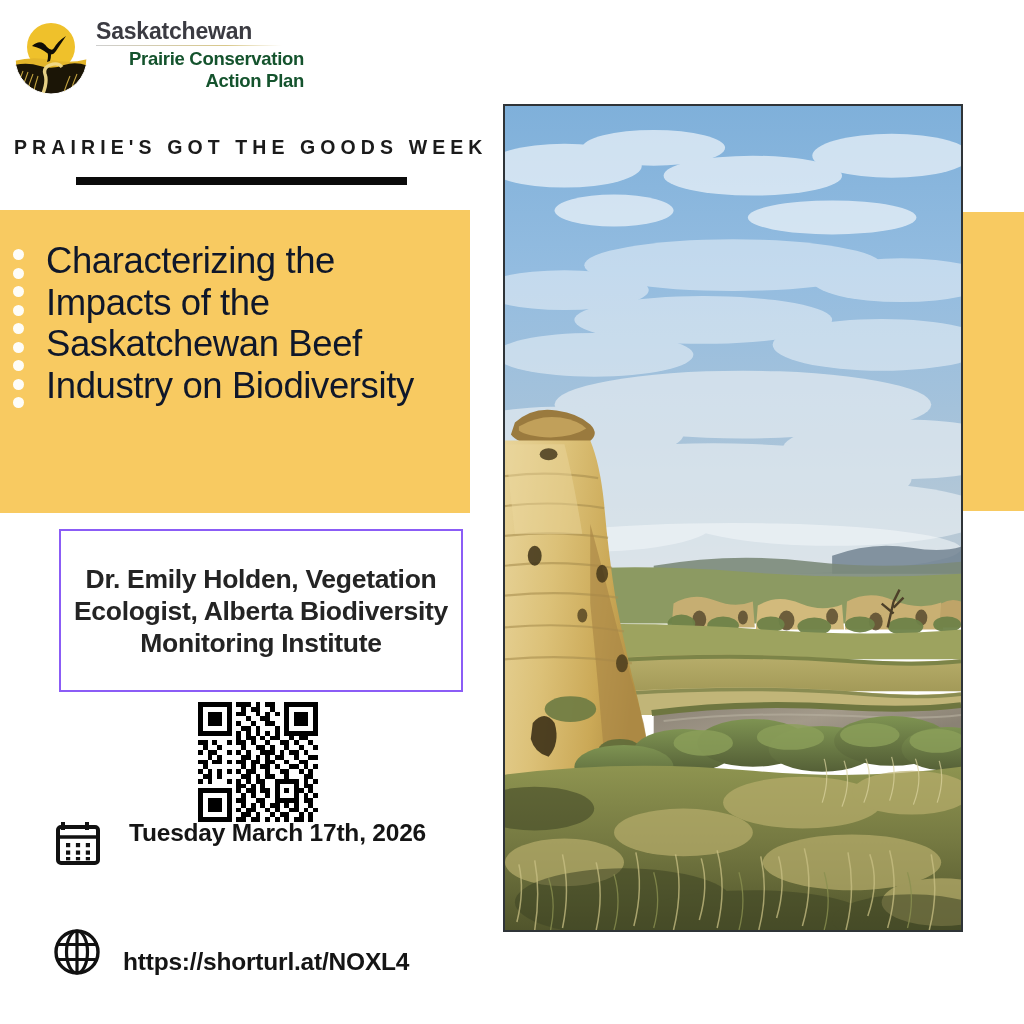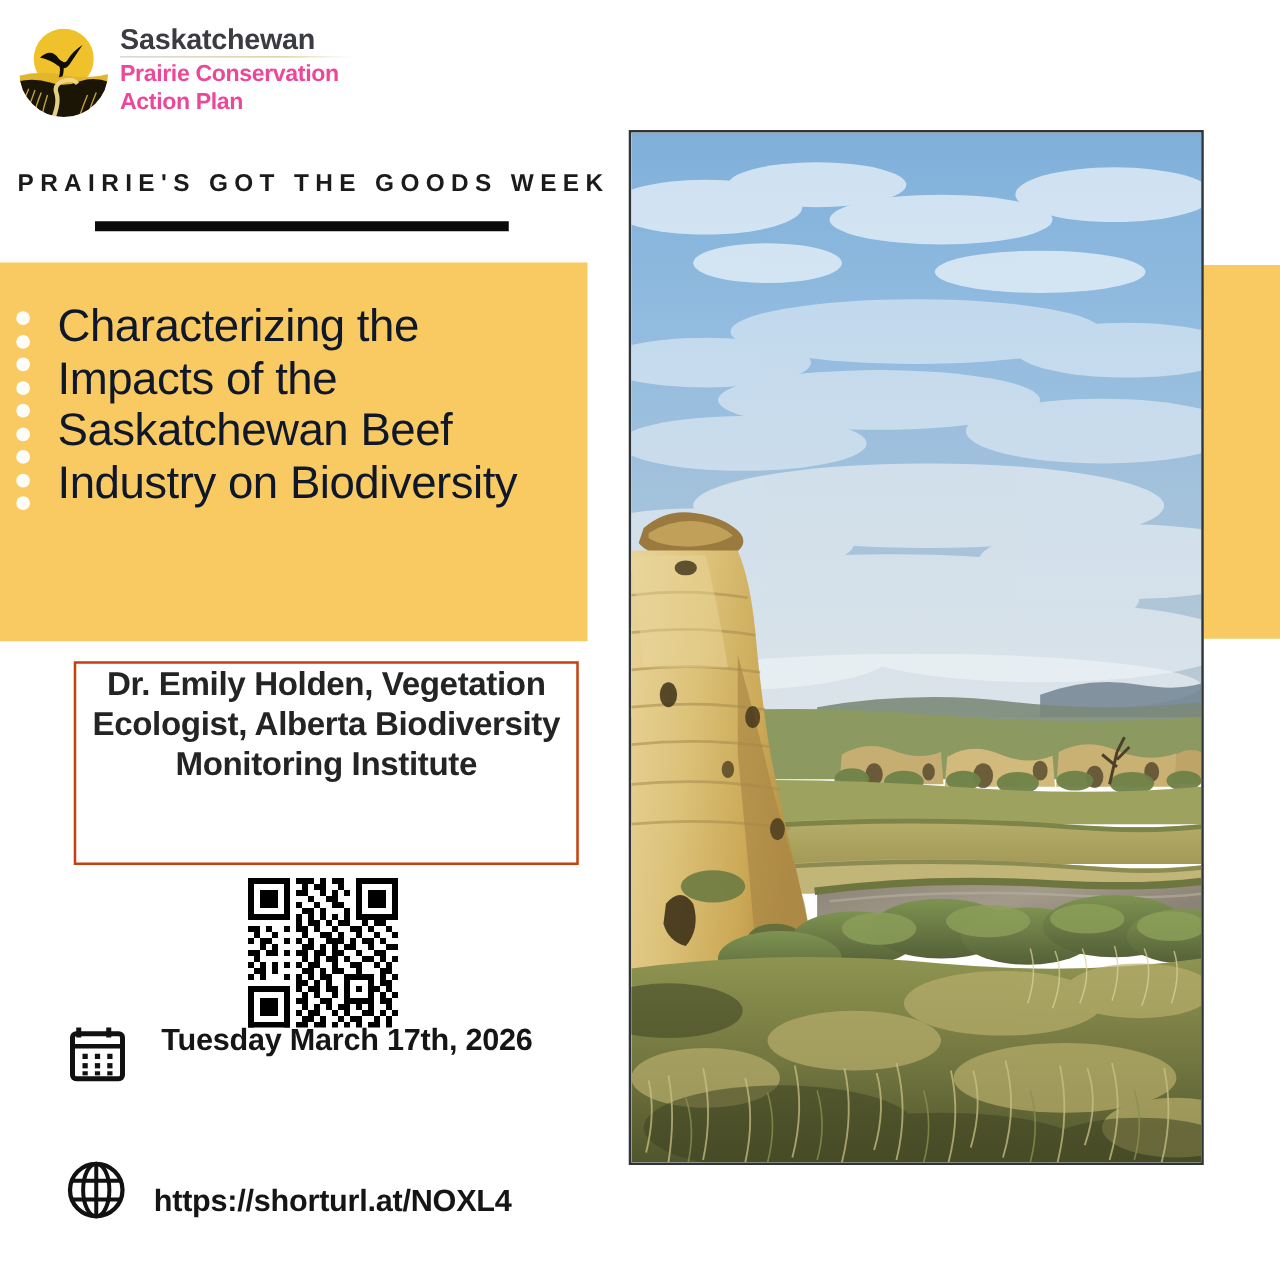--- a/index.html
+++ b/index.html
@@ -31,22 +31,22 @@
   #org-name {
     font-size: 23px; color: #3b3b42; letter-spacing: -0.2px;
     line-height: 26px; font-weight: 700;
   }
   #org-rule {
     height: 1px; width: 186px;
     background: linear-gradient(to right, #cfcfcf 0%, #d9c88a 70%, #ffffff 100%);
     margin-top: 1px; margin-bottom: 2px;
   }
   #org-sub1, #org-sub2 {
-    font-size: 18.5px; color: #ec4899; font-weight: 700;
-    line-height: 22px; letter-spacing: -0.3px;
+    font-size: 18.5px; color: #14532d; font-weight: 700;
+    line-height: 22px; letter-spacing: -0.3px; text-align: right;
   }
 
   
   #kicker {
     position: absolute; left: 14px; top: 136px;
     font-size: 19.5px; font-weight: 700; color: #1b1b1b;
     letter-spacing: 5.1px; white-space: nowrap; text-align: right;
   }
   #kicker-rule {
     position: absolute; left: 76px; top: 177px;
@@ -75,22 +75,22 @@
     position: absolute; left: 46px; top: 240px;
     width: 420px;
     font-size: 36.5px; font-weight: 400; color: #0f172a;
     line-height: 41.5px; letter-spacing: -0.4px;
   }
 
   
   #speaker-box {
     position: absolute; left: 59px; top: 529px;
     width: 404px; height: 163px;
-    border: 2px solid #c2410c; background: #ffffff;
-    display: flex; justify-content: center;
+    border: 2px solid #8b5cf6; background: #ffffff;
+    display: flex; align-items: center; justify-content: center;
   }
   #speaker-text {
     text-align: center;
     font-size: 26.5px; font-weight: 700; color: #242424;
     line-height: 32px; letter-spacing: -0.3px;
   }
 
   
   #qr-code {
     position: absolute; left: 186px; top: 702px;

